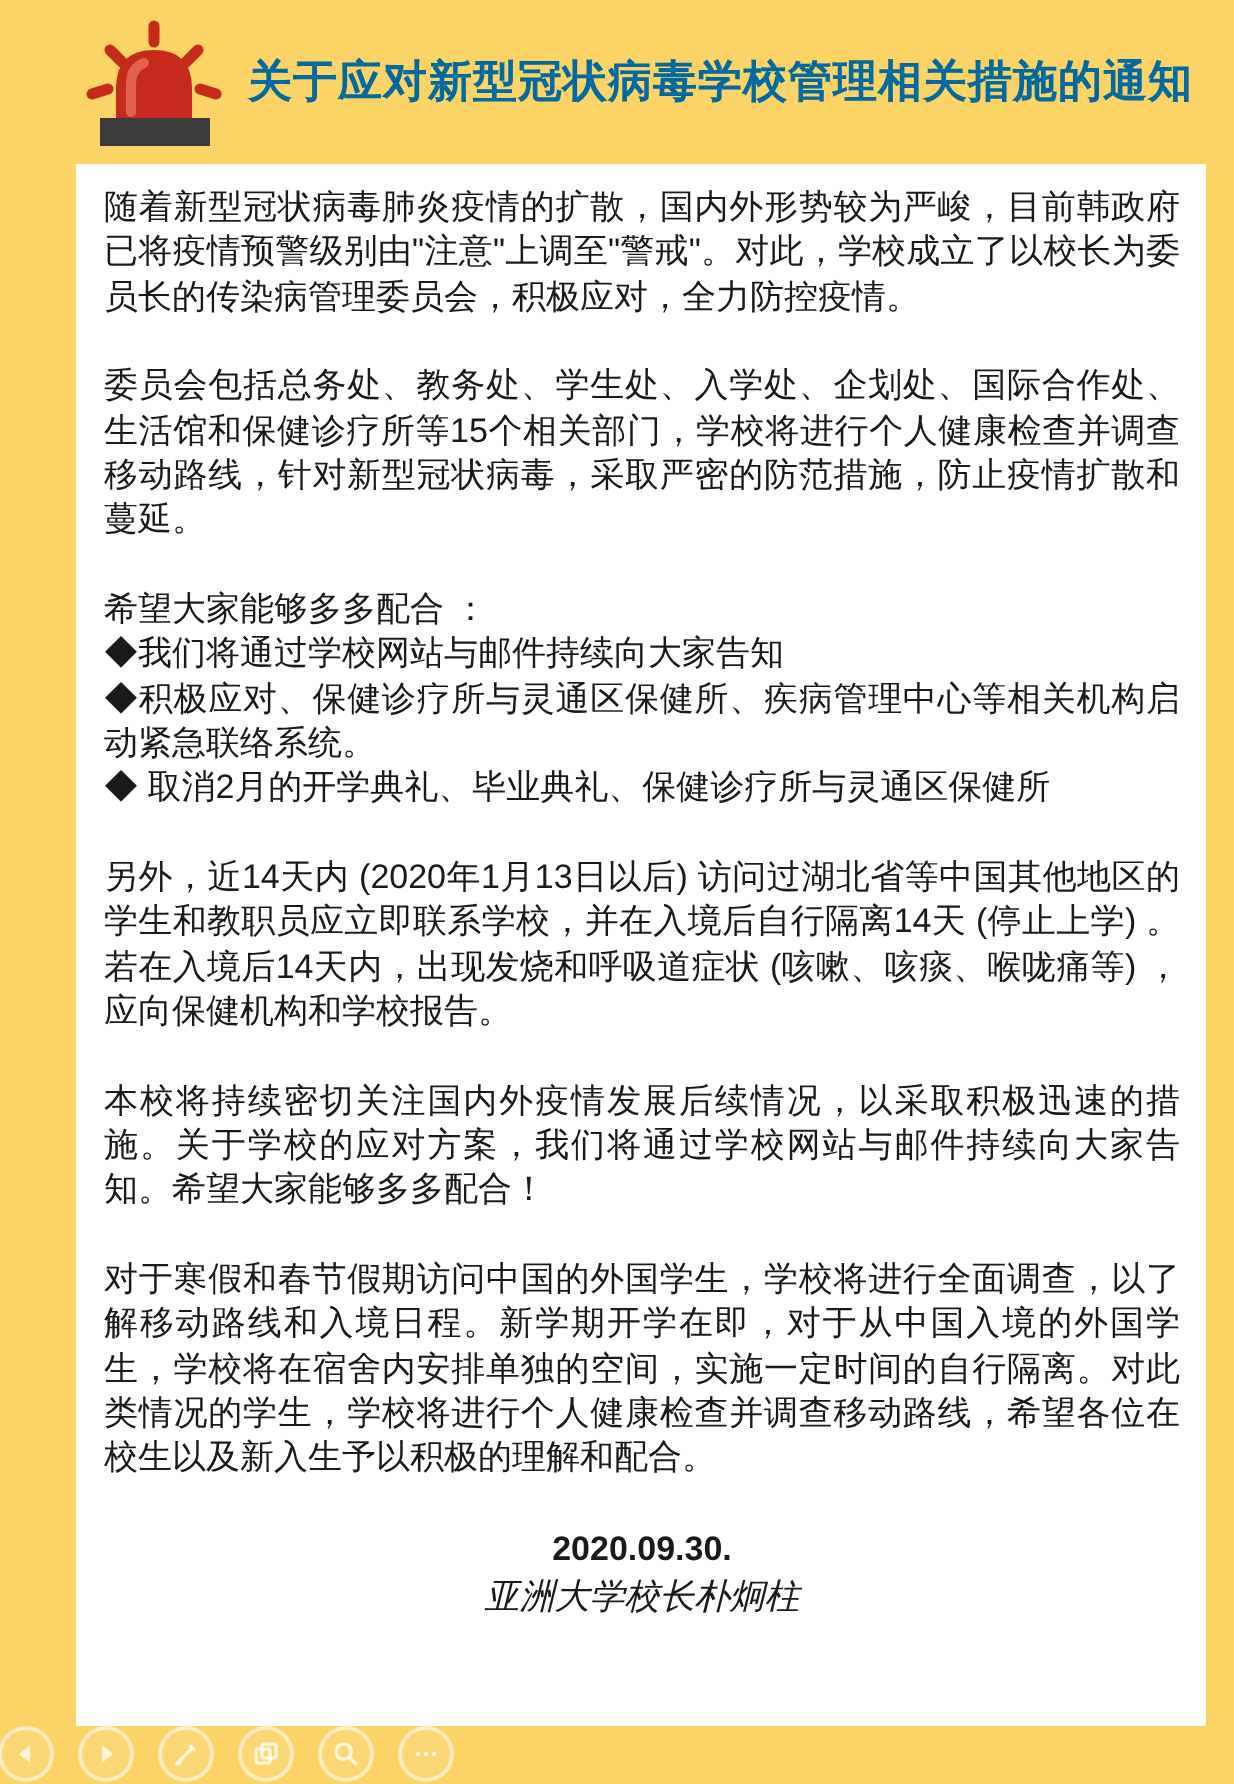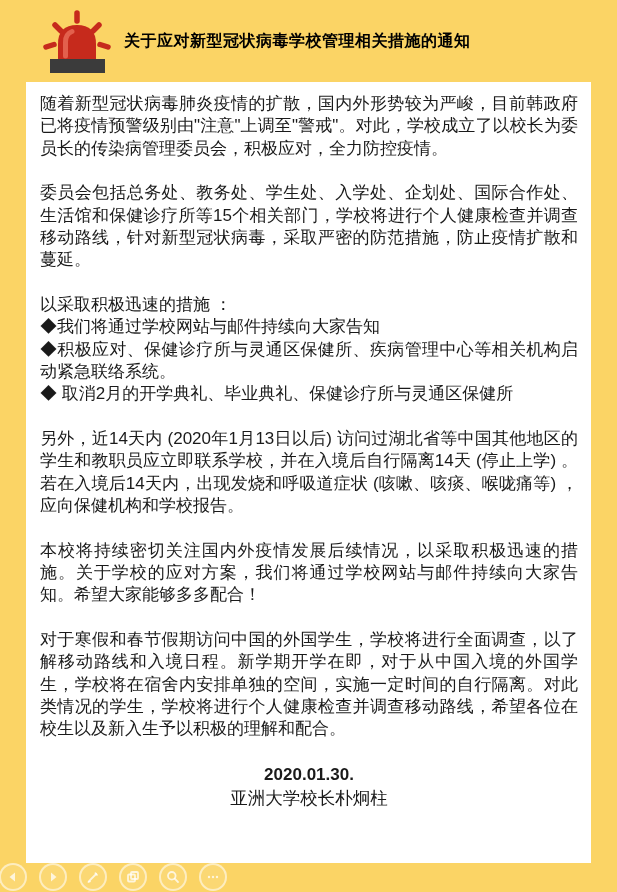--- a/index.html
+++ b/index.html
@@ -14,29 +14,29 @@
   .header {
     position: absolute;
     top: 0; left: 0; right: 0;
     height: 82px;
     display: flex;
     align-items: center;
     padding-left: 42px;
   }
   .siren { width: 70px; height: 68px; flex: 0 0 auto; margin-right: 12px; margin-top: 2px; }
   .title {
-    font-size: 16px;
+    font-size: 22px;
     font-weight: bold;
-    color: #000000;
+    color: #0369a1;
     letter-spacing: 0.5px;
     white-space: nowrap;
   }
   .sheet {
     position: absolute;
-    left: 26px; top: 82px;
+    left: 38px; top: 82px;
     width: 565px; height: 781px;
     background: #ffffff;
     padding: 11px 13px 12px 14px;
   }
   .para {
     font-size: 17px;
     line-height: 22.4px;
     text-align: justify;
     text-justify: inter-ideograph;
     margin-bottom: 22px;
@@ -55,20 +55,21 @@
     font-size: 17px;
     line-height: 23px;
     font-weight: bold;
     text-align: center;
     margin-top: 0;
   }
   .sig-line {
     font-size: 17.5px;
     line-height: 24px;
     text-align: center;
+    font-style: italic;
   }
   .toolbar {
     position: absolute;
     left: -1px;
     bottom: 1px;
     display: flex;
     gap: 12px;
     align-items: center;
   }
   .tool-btn {
@@ -106,31 +107,31 @@
     <rect x="8" y="51" width="55" height="14" fill="#3B3B3B"></rect>
   </svg>
   <h1 class="title">关于应对新型冠状病毒学校管理相关措施的通知</h1>
 </div>
 
 <div class="sheet">
   <p class="para">随着新型冠状病毒肺炎疫情的扩散，国内外形势较为严峻，目前韩政府已将疫情预警级别由"注意"上调至"警戒"。对此，学校成立了以校长为委员长的传染病管理委员会，积极应对，全力防控疫情。</p>
   <p class="para">委员会包括总务处、教务处、学生处、入学处、企划处、国际合作处、生活馆和保健诊疗所等15个相关部门，学校将进行个人健康检查并调查移动路线，针对新型冠状病毒，采取严密的防范措施，防止疫情扩散和蔓延。</p>
 
   <div class="measures">
-    <div class="mline">以采取积极迅速的措施 ：</div>
+    <div class="mline">希望大家能够多多配合 ：</div>
     <div class="mline">◆我们将通过学校网站与邮件持续向大家告知</div>
     <div class="mline">◆积极应对、保健诊疗所与灵通区保健所、疾病管理中心等相关机构启动紧急联络系统。</div>
     <div class="mline">◆ 取消2月的开学典礼、毕业典礼、保健诊疗所与灵通区保健所</div>
   </div>
 
   <p class="para">另外，近14天内 (2020年1月13日以后) 访问过湖北省等中国其他地区的学生和教职员应立即联系学校，并在入境后自行隔离14天 (停止上学) 。若在入境后14天内，出现发烧和呼吸道症状 (咳嗽、咳痰、喉咙痛等) ，应向保健机构和学校报告。</p>
   <p class="para">本校将持续密切关注国内外疫情发展后续情况，以采取积极迅速的措施。关于学校的应对方案，我们将通过学校网站与邮件持续向大家告知。希望大家能够多多配合！</p>
   <p class="para">对于寒假和春节假期访问中国的外国学生，学校将进行全面调查，以了解移动路线和入境日程。新学期开学在即，对于从中国入境的外国学生，学校将在宿舍内安排单独的空间，实施一定时间的自行隔离。对此类情况的学生，学校将进行个人健康检查并调查移动路线，希望各位在校生以及新入生予以积极的理解和配合。</p>
 
-  <div class="date-line">2020.01.30.</div>
+  <div class="date-line">2020.09.30.</div>
   <div class="sig-line">亚洲大学校长朴炯柱</div>
 </div>
 
 <div class="toolbar">
   <div class="tool-btn">
     <svg viewBox="0 0 16 16">
         <polygon class="tool-fill" points="10,3.5 4.5,8 10,12.5"></polygon>
       </svg>
   </div>
   <div class="tool-btn">

